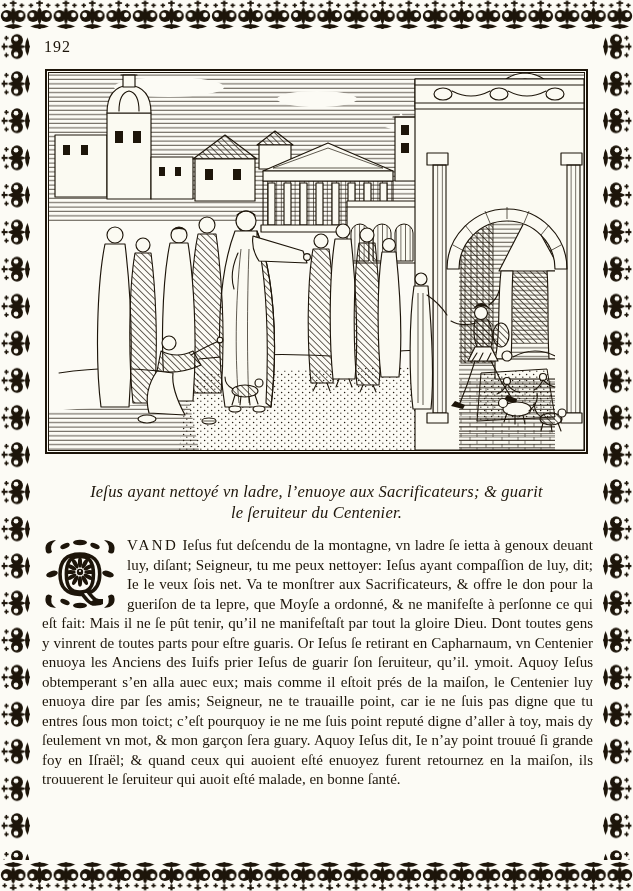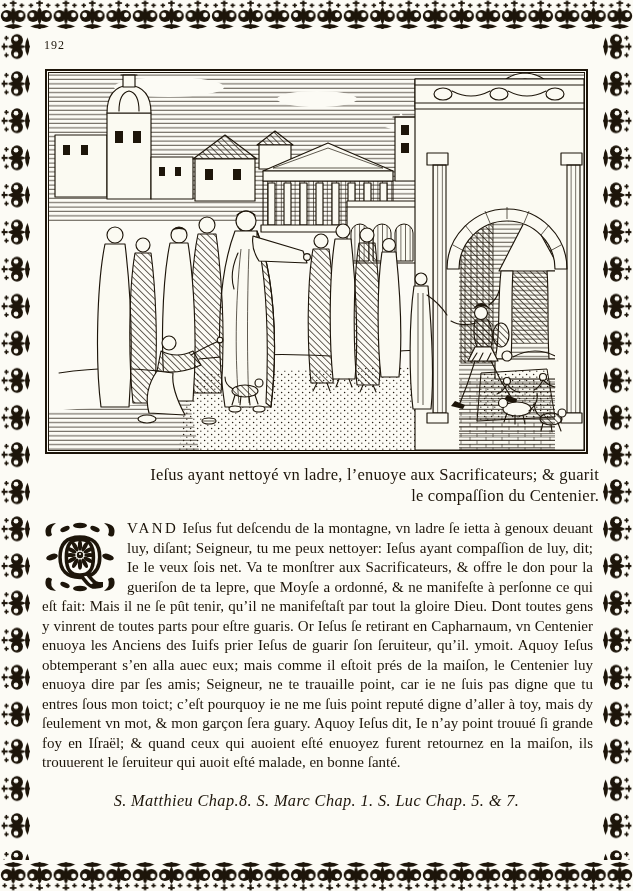--- a/index.html
+++ b/index.html
@@ -8,26 +8,26 @@
          overflow:hidden;margin:0;}
   
   .b-strip{position:absolute;display:block;}
   .b-top{left:0;top:0;}
   .b-bottom{left:0;bottom:0;}
   .b-left{left:1px;top:28px;}
   .b-right{right:1px;top:28px;}
   
   .content{position:absolute;left:34px;right:34px;top:30px;bottom:32px;}
   .header{position:relative;height:34px;}
-  .pageno{position:absolute;left:10px;top:8px;font-size:12px;letter-spacing:1px;}
+  .pageno{position:absolute;left:10px;top:8px;font-size:16px;letter-spacing:1px;}
   .title{text-align:center;padding:6px 0 0 58px;font-size:19.5px;letter-spacing:0.3px;white-space:nowrap;}
   .artframe{width:543px;margin:5px auto 0;border:2.5px solid #1d150a;background:#fcfbf5;box-sizing:border-box;}
   .artinner{border:1.2px solid #1d150a;margin:1px;}
   .artinner svg{display:block;}
-  .caption{margin-top:10px;text-align:right;font-size:16.5px;line-height:21px;letter-spacing:0.2px;}
+  .caption{margin-top:27px;text-align:center;font-style:italic;font-size:16.5px;line-height:21px;letter-spacing:0.2px;}
   .bodytext{margin:13px 6px 0 8px;text-align:justify;font-size:15px;line-height:19.5px;
             text-justify:inter-word;}
   .dropcap{float:left;width:76px;height:72px;margin:2px 9px 4px 0;}
   .opening{letter-spacing:2.5px;}
   .citation{text-align:center;font-style:italic;font-size:16.3px;margin-top:18px;letter-spacing:0.4px;}
   
   .fg{fill:#fbfaf2;stroke:#1d150a;stroke-width:1.15;stroke-linejoin:round;stroke-linecap:round;}
   .hk{fill:url(#hatch);stroke:#1d150a;stroke-width:1.1;stroke-linejoin:round;}
   .ln{fill:none;stroke:#1d150a;stroke-width:1.1;stroke-linecap:round;}
   .lt{fill:none;stroke:#1d150a;stroke-width:0.7;}
@@ -318,21 +318,21 @@
               <path class="ln" d="M458 311 q-4 8 -10 10 M458 311 q5 7 12 8"></path>
             <circle class="fg" cx="494" cy="304" r="3.5"></circle>
               <path class="ln" d="M494 307 q-4 8 -9 10 M494 307 q6 6 12 7"></path>
           </g>
         </svg>
       </div>
     </div>
 
     <div class="caption">
       <div>Ieſus ayant nettoyé vn ladre, l’enuoye aux Sacrificateurs; &amp; guarit</div>
-      <div>le compaſſion du Centenier.</div>
+      <div>le ſeruiteur du Centenier.</div>
     </div>
 
     <div class="bodytext">
       <svg class="dropcap" viewBox="0 0 76 72">
         <g fill="#1d150a">
           <path d="M4 14 Q1 3 14 2 Q7 7 10 14 Q6 17 4 14 Z"></path>
           <path d="M72 14 Q75 3 62 2 Q69 7 66 14 Q70 17 72 14 Z"></path>
           <path d="M4 58 Q1 69 14 70 Q7 65 10 58 Q6 55 4 58 Z"></path>
           <path d="M72 58 Q75 69 62 70 Q69 65 66 58 Q70 55 72 58 Z"></path>
           <ellipse cx="10" cy="36" rx="6" ry="3" transform="rotate(-18 10 36)"></ellipse>
@@ -358,16 +358,15 @@
           <ellipse cx="38" cy="24.5" rx="2.1" ry="5.2" transform="rotate(300 38 34)"></ellipse>
           <ellipse cx="38" cy="24.5" rx="2.1" ry="5.2" transform="rotate(330 38 34)"></ellipse>
           <circle cx="38" cy="34" r="3.2"></circle>
             <circle cx="38" cy="33" r="1" fill="#fcfbf5"></circle>
         </g>
         <text x="38" y="56" text-anchor="middle" font-family="Liberation Serif, serif" font-size="62" fill="none" stroke="#1d150a" stroke-width="3.6">Q</text>
       </svg>
       <span class="opening">VAND</span><span> Ieſus fut deſcendu de la montagne, vn ladre ſe ietta à genoux deuant luy, diſant; Seigneur, tu me peux nettoyer: Ieſus ayant compaſſion de luy, dit; Ie le veux ſois net. Va te monſtrer aux Sacrificateurs, &amp; offre le don pour la gueriſon de ta lepre, que Moyſe a ordonné, &amp; ne manifeſte à perſonne ce qui eſt fait: Mais il ne ſe pût tenir, qu’il ne manifeſtaſt par tout la gloire Dieu. Dont toutes gens y vinrent de toutes parts pour eſtre guaris. Or Ieſus ſe retirant en Capharnaum, vn Centenier enuoya les Anciens des Iuifs prier Ieſus de guarir ſon ſeruiteur, qu’il. ymoit. Aquoy Ieſus obtemperant s’en alla auec eux; mais comme il eſtoit prés de la maiſon, le Centenier luy enuoya dire par ſes amis; Seigneur, ne te trauaille point, car ie ne ſuis pas digne que tu entres ſous mon toict; c’eſt pourquoy ie ne me ſuis point reputé digne d’aller à toy, mais dy ſeulement vn mot, &amp; mon garçon ſera guary. Aquoy Ieſus dit, Ie n’ay point trouué ſi grande foy en Iſraël; &amp; quand ceux qui auoient eſté enuoyez furent retournez en la maiſon, ils trouuerent le ſeruiteur qui auoit eſté malade, en bonne ſanté.</span>
     </div>
 
-    <div class="citation">S. Matthieu Chap.8. S. Marc Chap. 1. S. Luc Chap. 5. &amp; 7.</div>
 
   </div>
 </div>
 
 </body></html>

